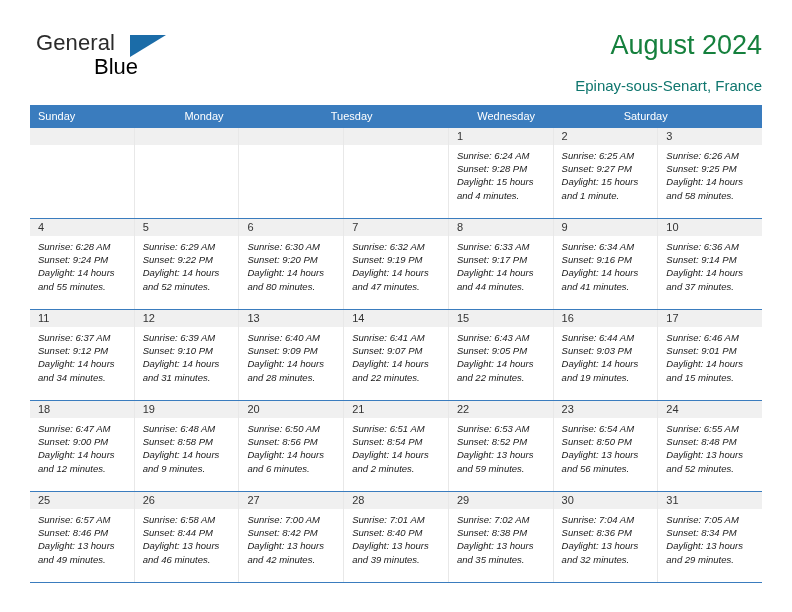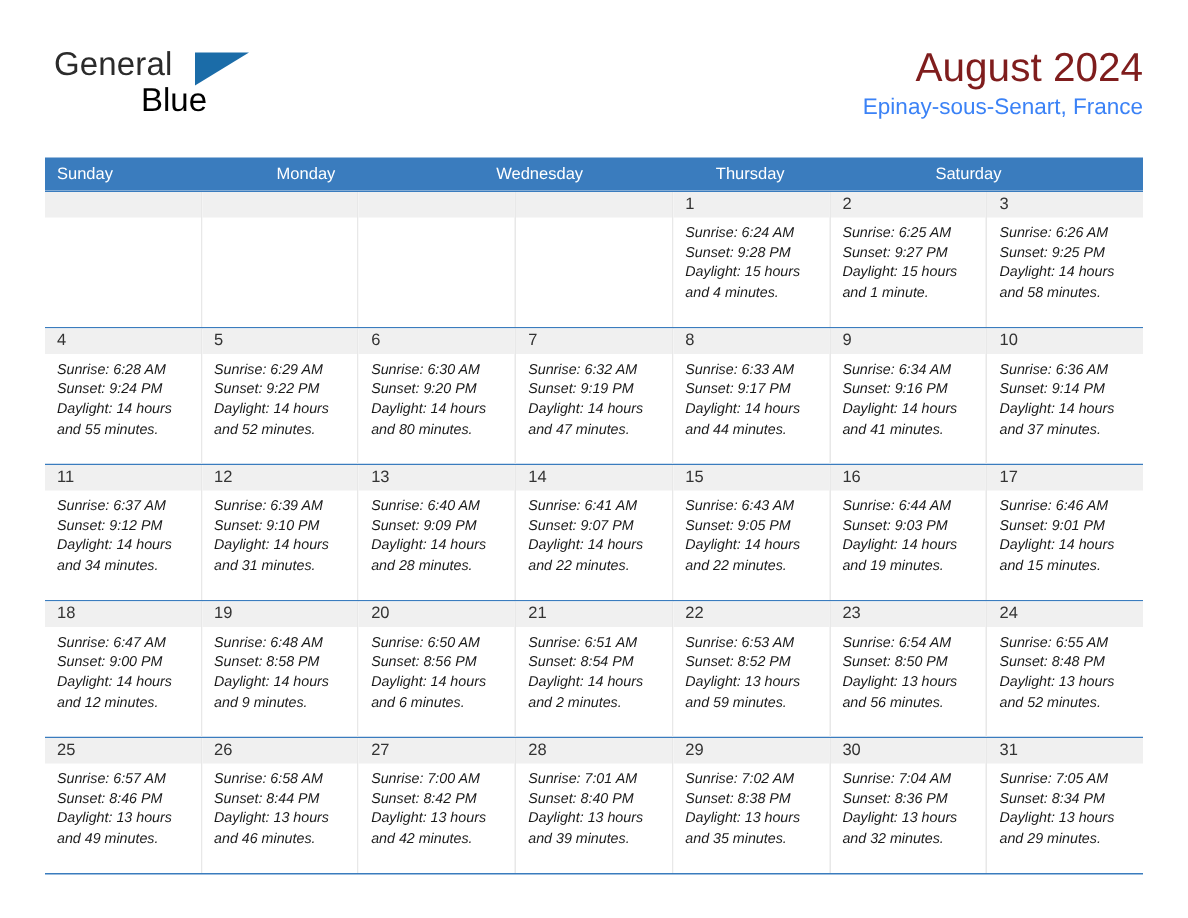--- a/index.html
+++ b/index.html
@@ -64,28 +64,28 @@
   }
 
   .title-block {
     position: absolute;
     right: 0;
     top: 0;
     text-align: right;
   }
   .cal-title {
     font-size: 27px;
-    color: #7f1d1d;
+    color: #15803d;
     line-height: 34px;
     white-space: nowrap;
   }
   .cal-subtitle {
-    margin-top: 0;
+    margin-top: 14px;
     font-size: 15px;
-    color: #3b82f6;
+    color: #0f766e;
     line-height: 20px;
     white-space: nowrap;
   }
 
   
   .calendar {
     position: absolute;
     left: 30px;
     top: 105px;
     width: 732px;
@@ -166,22 +166,22 @@
       <div class="cal-title">August 2024</div>
       <div class="cal-subtitle">Epinay-sous-Senart, France</div>
     </div>
 
   </div>
 
   <div class="calendar">
     <div class="weekday-row" id="weekday-row">
         <div class="weekday">Sunday</div>
         <div class="weekday">Monday</div>
+        <div class="weekday">Tuesday</div>
         <div class="weekday">Wednesday</div>
-        <div class="weekday">Thursday</div>
         <div class="weekday">Saturday</div>
       </div>
     <div id="calendar-body">
         <div class="week-row">
           <div class="day-cell empty">
             <div class="day-num-band"></div>
           </div>
           <div class="day-cell empty">
             <div class="day-num-band"></div>
           </div>

